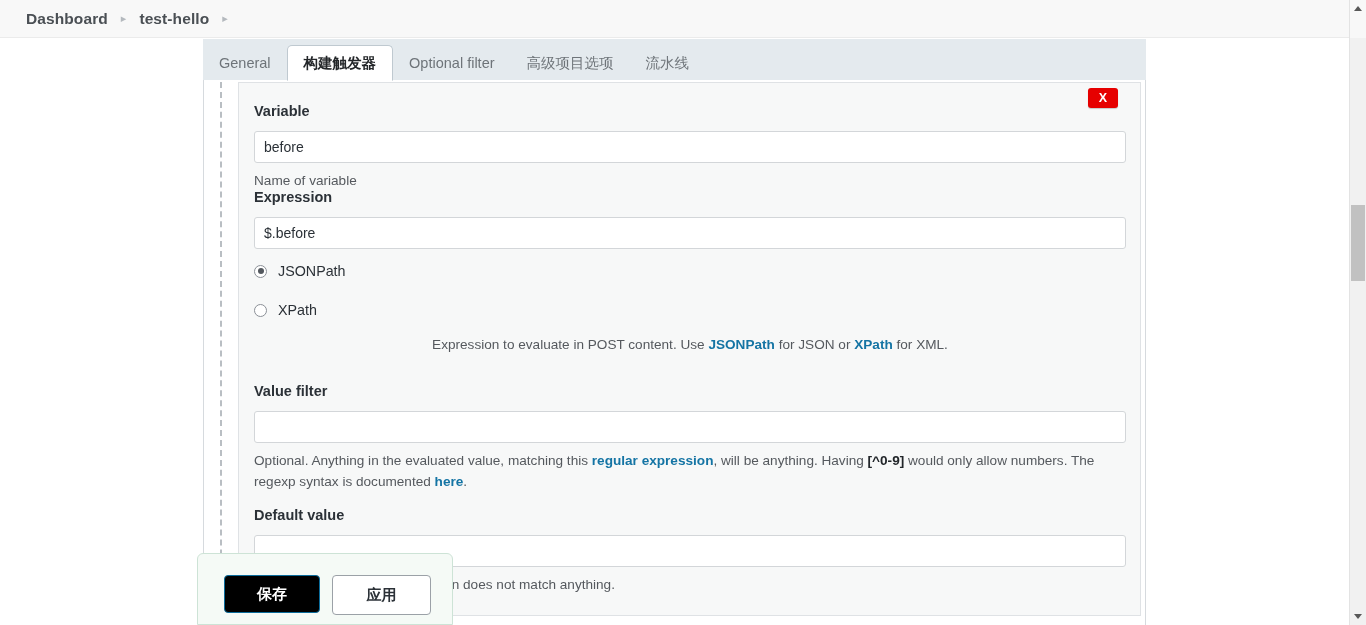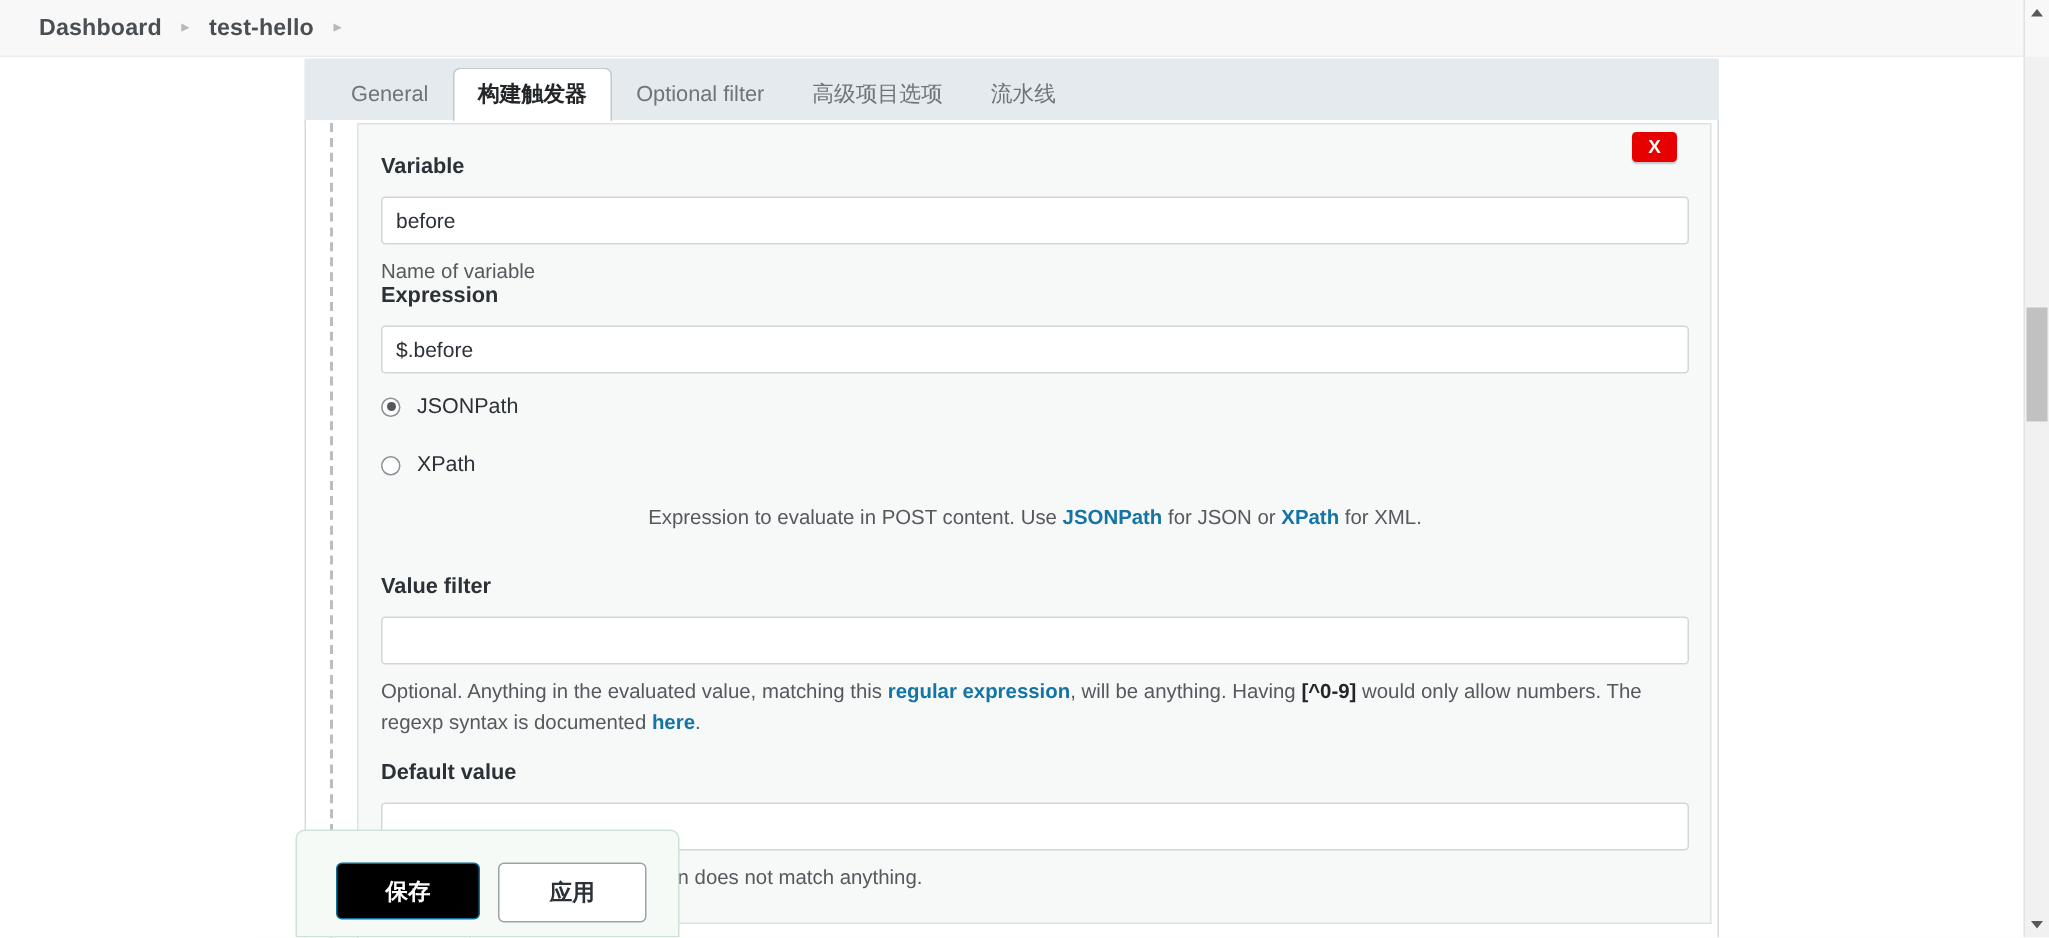--- a/index.html
+++ b/index.html
@@ -42,21 +42,20 @@
   
   .tabbar {
     position: absolute;
     left: 203px; top: 39px;
     width: 943px; height: 42px;
     background: #e4eaee;
     border-bottom: 1px solid #bfc9d0;
     box-sizing: border-box;
     display: flex;
     align-items: flex-end;
-    padding-left: 15px;
   }
   .tab {
     font-size: 14.5px;
     color: #6e7479;
     padding: 0 16px;
     height: 34px;
     line-height: 34px;
     box-sizing: border-box;
     white-space: nowrap;
     cursor: pointer;

